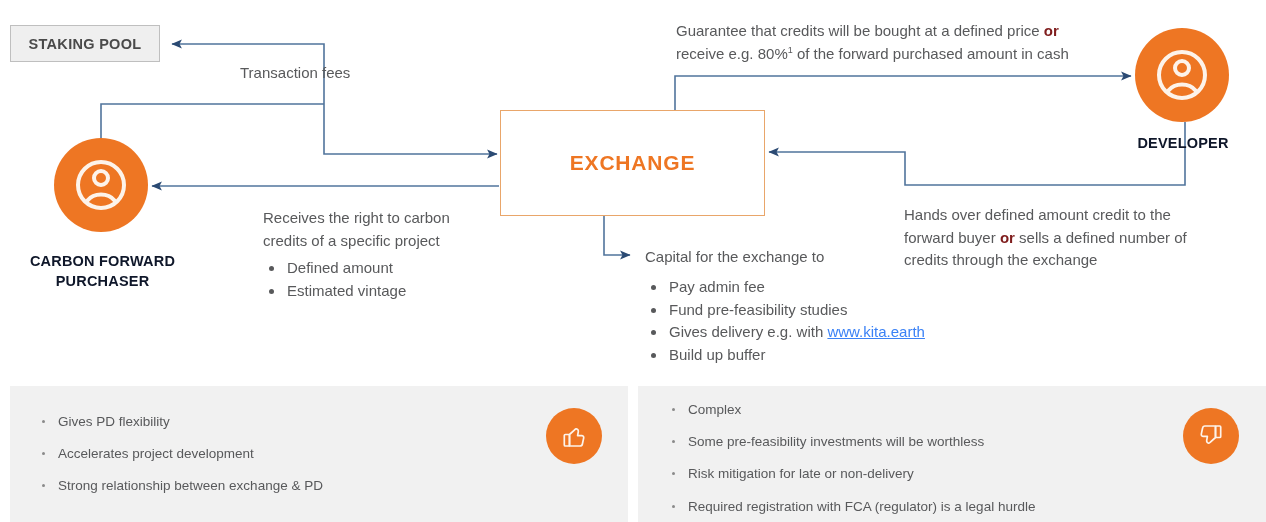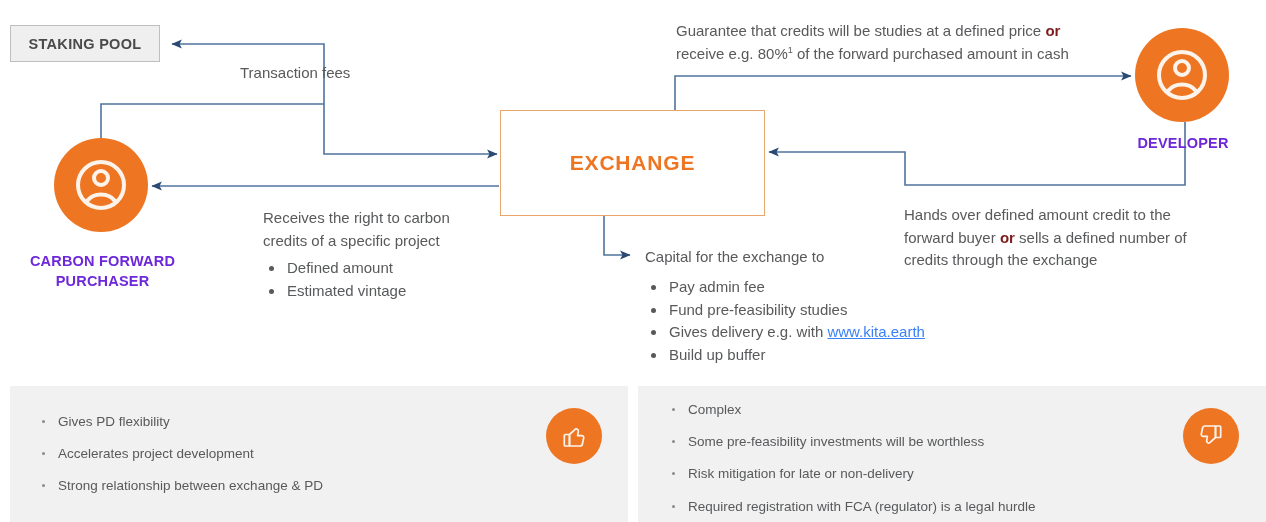--- a/index.html
+++ b/index.html
@@ -77,21 +77,21 @@
     justify-content: center;
   }
   .avatar.purchaser { left: 54px; top: 138px; width: 94px; height: 94px; }
   .avatar.developer { left: 1135px; top: 28px; width: 94px; height: 94px; }
 
   .role-caption {
     position: absolute;
     text-align: center;
     font-size: 14.5px;
     font-weight: bold;
-    color: #6d28d9;
+    color: #0f172a;
     line-height: 1.35;
     letter-spacing: .2px;
   }
   .role-caption.purchaser { left: 0px; top: 252px; width: 205px; }
   .role-caption.developer { left: 1100px; top: 134px; width: 166px; }
 
   
   .note {
     position: absolute;
     font-size: 15px;
@@ -232,21 +232,21 @@
       <circle cx="30" cy="23" r="7" fill="none" stroke="#fdf3ea" stroke-width="4"></circle>
       <path d="M16.5,45.5 A16,13 0 0 1 43.5,45.5" fill="none" stroke="#fdf3ea" stroke-width="4" stroke-linecap="round"></path>
     </svg>
   </div>
   <div class="role-caption developer">DEVELOPER</div>
 
   <div class="note note-transaction-fees">Transaction fees</div>
 
 
   <div class="note note-guarantee">
-    <span>Guarantee that credits will be studies at a defined price </span><b>or</b><br>
+    <span>Guarantee that credits will be bought at a defined price </span><b>or</b><br>
     <span>receive e.g. 80%</span><sup>1</sup><span> of the forward purchased amount in cash</span>
   </div>
 
   <div class="note note-hands-over">
     <span>Hands over defined amount credit to the forward buyer </span><b>or</b><span> sells a defined number of credits through the exchange</span>
   </div>
 
   <div class="note note-receives">Receives the right to carbon credits of a specific project</div>
   <ul class="bullets bullets-receives">
     <li>Defined amount</li>

